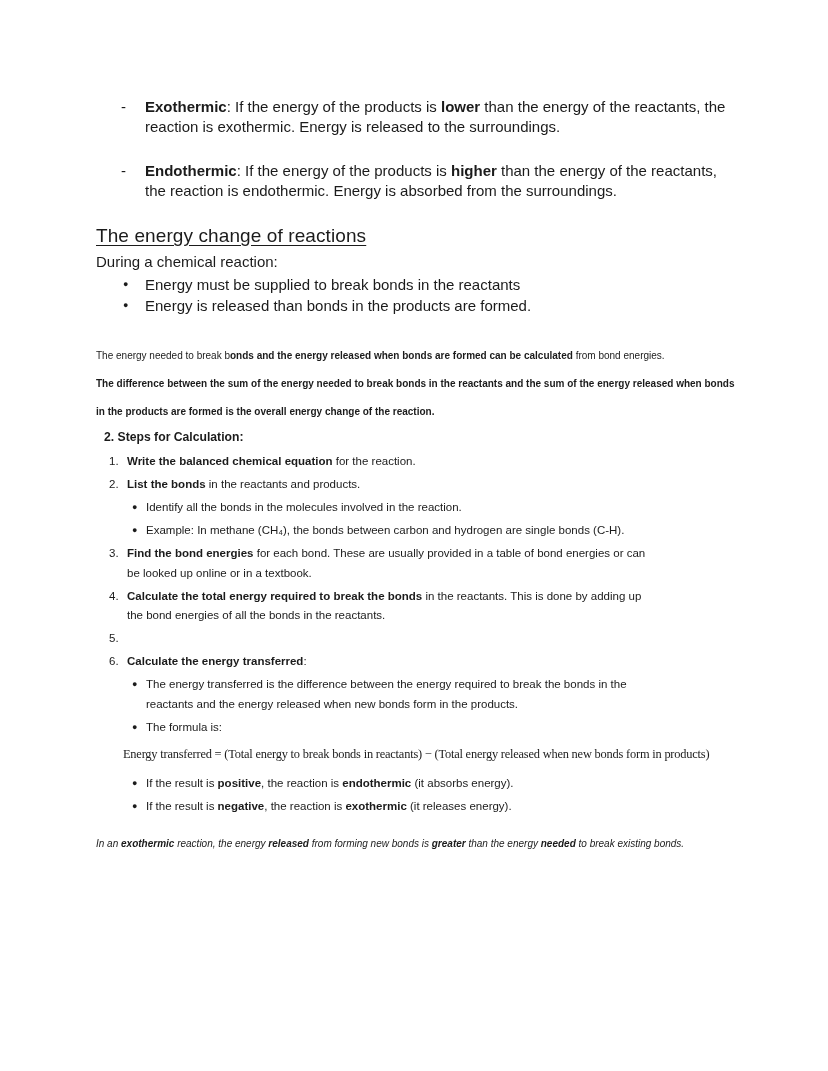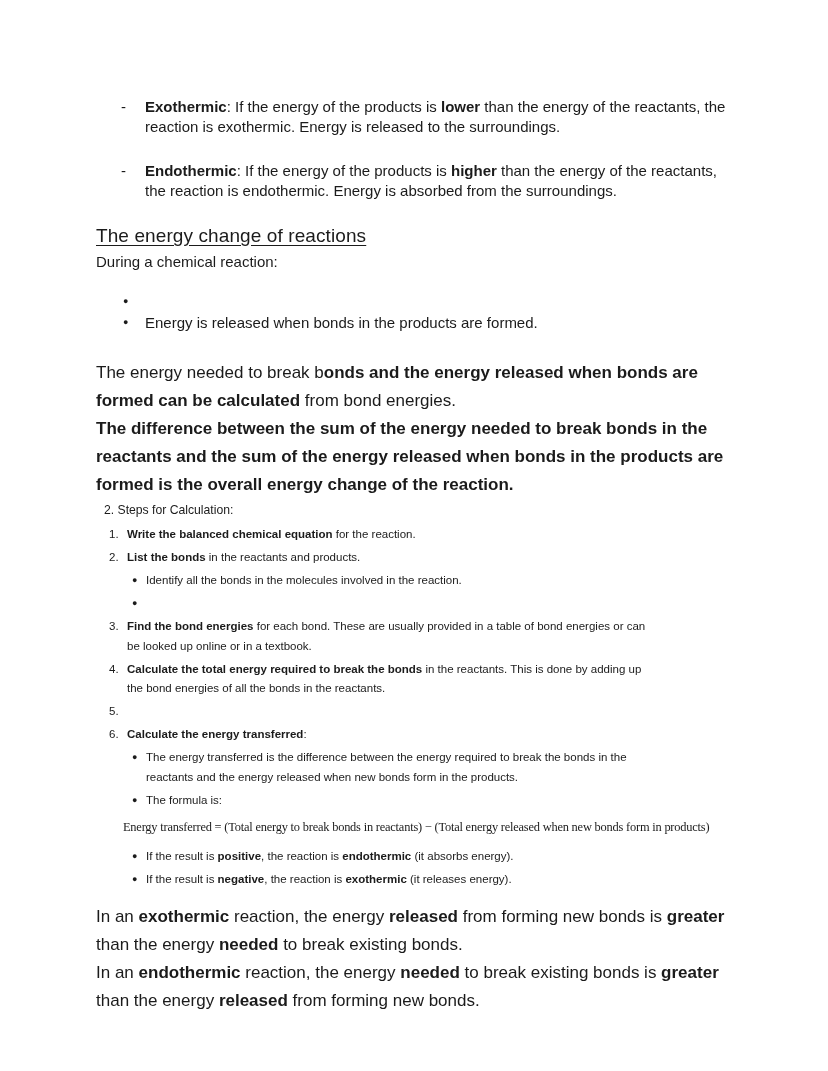--- a/index.html
+++ b/index.html
@@ -27,49 +27,49 @@
   
   .heading {
     font-size: 19px;
     font-weight: 400;
     letter-spacing: 0.1px;
     text-decoration: underline;
     text-underline-offset: 3px;
     margin-top: 6px;
     margin-bottom: 5px;
   }
-  .intro { font-size: 15px; line-height: 19px; margin-bottom: 20px; }
+  .intro { font-size: 15px; line-height: 19px; margin-bottom: 3px; }
   .disc-list { margin-left: 27px; }
   .disc-item { display: flex; font-size: 15px; line-height: 21px; }
   .disc-glyph { width: 22px; flex: none; font-size: 9px; line-height: 21px; }
 
   
   .para-block { margin-top: 26px; }
-  .para { font-size: 17px; line-height: 28px; width: 640px; }
+  .para { font-size: 10px; line-height: 28px; width: 640px; }
 
   
   .steps { margin-top: 3px; margin-left: 8px; font-size: 11.5px; line-height: 19.5px; }
-  .steps-title { font-size: 12.2px; font-weight: 400; line-height: 16px; margin-bottom: 7px; }
+  .steps-title { font-size: 12.2px; font-weight: 700; line-height: 16px; margin-bottom: 7px; }
   .step { display: flex; margin-left: 5px; margin-bottom: 3.5px; }
   .step-num { width: 18px; flex: none; }
   .step-text { width: 524px; }
   .sub { display: flex; margin-left: 28px; margin-bottom: 3.5px; margin-top: 2px; }
   .sub-glyph { width: 14px; flex: none; font-size: 9px; line-height: 19.5px; }
   .sub-text { width: 500px; }
 
   .formula {
     font-family: "Liberation Serif", serif;
     font-size: 12.4px;
     letter-spacing: -0.2px;
     white-space: nowrap;
     margin: 8px 0 9px 19px;
   }
 
   
-  .conclusion { margin-top: 14px; }
+  .conclusion { margin-top: 14px; font-style: italic; }
 </style>
 </head>
 <body>
 
 <div class="page">
   <div class="content">
 
     <div class="dash-list">
       <div class="dash-item">
         <span class="dash-glyph">-</span>
@@ -80,24 +80,25 @@
         <div class="dash-text"><b>Endothermic</b><span>: If the energy of the products is </span><b>higher</b><span> than the energy of the reactants, the reaction is endothermic. Energy is absorbed from the surroundings.</span></div>
       </div>
     </div>
 
     <h1 class="heading">The energy change of reactions</h1>
     <p class="intro">During a chemical reaction:</p>
 
     <div class="disc-list">
       <div class="disc-item">
         <span class="disc-glyph">●</span>
+        <div>Energy must be supplied to break bonds in the reactants</div>
       </div>
       <div class="disc-item">
         <span class="disc-glyph">●</span>
-        <div>Energy is released when bonds in the products are formed.</div>
+        <div>Energy is released than bonds in the products are formed.</div>
       </div>
     </div>
 
     <div class="para-block">
       <p class="para"><span>The energy needed to break b</span><b>onds and the energy released when bonds are formed can be calculated</b><span> from bond energies.</span></p>
       <p class="para"><b>The difference between the sum of the energy needed to break bonds in the reactants and the sum of the energy released when bonds in the products are formed is the overall energy change of the reaction.</b></p>
     </div>
 
     <section class="steps">
       <p class="steps-title">2. Steps for Calculation:</p>
@@ -110,20 +111,21 @@
       <div class="step">
         <span class="step-num">2.</span>
         <div class="step-text"><b>List the bonds</b><span> in the reactants and products.</span></div>
       </div>
       <div class="sub">
         <span class="sub-glyph">●</span>
         <div class="sub-text"><span>Identify all the bonds in the molecules involved in the reaction.</span></div>
       </div>
       <div class="sub">
         <span class="sub-glyph">●</span>
+        <div class="sub-text"><span>Example: In methane (CH₄), the bonds between carbon and hydrogen are single bonds (C-H).</span></div>
       </div>
 
       <div class="step">
         <span class="step-num">3.</span>
         <div class="step-text"><b>Find the bond energies</b><span> for each bond. These are usually provided in a table of bond energies or can be looked up online or in a textbook.</span></div>
       </div>
 
       <div class="step">
         <span class="step-num">4.</span>
         <div class="step-text"><b>Calculate the total energy required to break the bonds</b><span> in the reactants. This is done by adding up the bond energies of all the bonds in the reactants.</span></div>
@@ -153,17 +155,16 @@
         <div class="sub-text"><span>If the result is </span><b>positive</b><span>, the reaction is </span><b>endothermic</b><span> (it absorbs energy).</span></div>
       </div>
       <div class="sub">
         <span class="sub-glyph">●</span>
         <div class="sub-text"><span>If the result is </span><b>negative</b><span>, the reaction is </span><b>exothermic</b><span> (it releases energy).</span></div>
       </div>
     </section>
 
     <div class="conclusion">
       <p class="para"><span>In an </span><b>exothermic</b><span> reaction, the energy </span><b>released</b><span> from forming new bonds is </span><b>greater</b><span> than the energy </span><b>needed</b><span> to break existing bonds.</span></p>
-      <p class="para"><span>In an </span><b>endothermic</b><span> reaction, the energy </span><b>needed</b><span> to break existing bonds is </span><b>greater</b><span> than the energy </span><b>released</b><span> from forming new bonds.</span></p>
     </div>
 
   </div>
 </div>
 
 </body></html>

